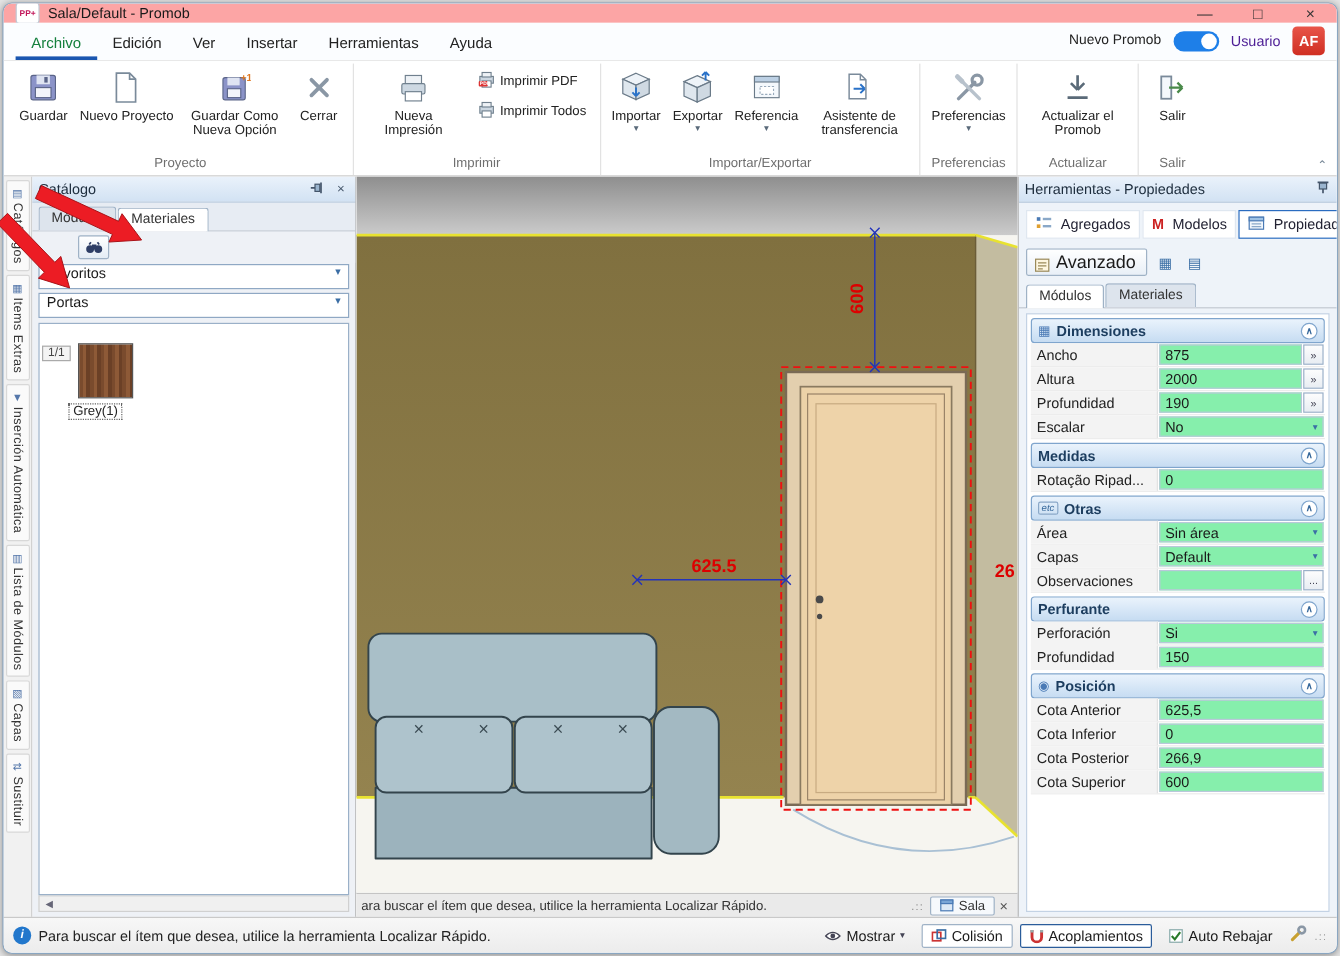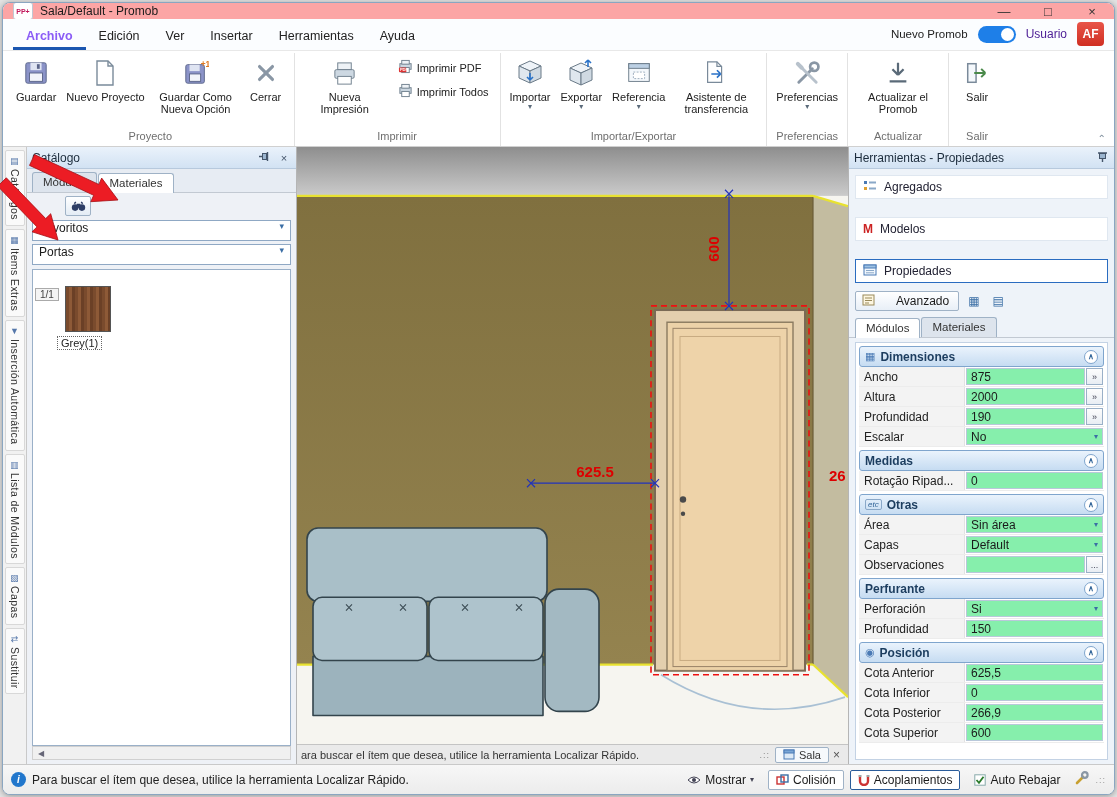--- a/index.html
+++ b/index.html
@@ -11,21 +11,21 @@
   
   .titlebar{height:16px;background:#fca5a5;display:flex;align-items:center;padding-left:10px;flex:0 0 auto}
   .appicon{width:20px;height:18px;background:#fff;border:1px solid #c0c8d4;border-radius:3px;
     font-size:7px;font-weight:bold;color:#c2185b;display:flex;align-items:center;justify-content:center;margin-right:7px}
   .title-text{font-size:12px;color:#1a1a1a}
   .win-controls{margin-left:auto;display:flex;height:100%}
   .win-btn{width:44px;display:flex;align-items:center;justify-content:center;font-size:13px;color:#333;cursor:default}
   
   .menubar{height:32px;background:#fbfdff;display:flex;align-items:flex-end;padding:0 10px;border-bottom:1px solid #e8e8e8;flex:0 0 auto}
   .menu-item{padding:6px 13px 7px;font-size:12.5px;color:#222}
-  .menu-item.active{color:#8b5cf6;font-weight:bold;border-bottom:3px solid #1a56b0;padding-bottom:4px}
+  .menu-item.active{color:#15803d;font-weight:normal;border-bottom:3px solid #1a56b0;padding-bottom:4px}
   .menu-right{margin-left:auto;display:flex;align-items:center;gap:10px;padding-bottom:4px}
   .toggle{width:38px;height:17px;border-radius:9px;background:#1e7fe8;position:relative}
   .toggle .knob{position:absolute;right:2px;top:2px;width:13px;height:13px;border-radius:50%;background:#fff}
   .user-badge{width:27px;height:24px;border-radius:4px;background:linear-gradient(#e85549,#cf2e22);color:#fff;
     font-weight:bold;font-size:12px;display:flex;align-items:center;justify-content:center}
   
   .ribbon{height:96px;background:#fff;border-bottom:1px solid #d0d0d0;display:flex;padding:2px 4px 0;position:relative;flex:0 0 auto}
   .rgroup{display:flex;flex-direction:column;border-right:1px solid #e2e2e2;padding:0 4px}
   .rgroup-buttons{flex:1;display:flex;align-items:stretch}
   .rgroup-label{height:17px;text-align:center;color:#6f6f6f;font-size:11px;line-height:15px}
@@ -71,27 +71,27 @@
   .scene{flex:1;position:relative;min-height:0}
   .scene svg{display:block;width:100%;height:100%}
   .vp-bar{height:20px;background:#eaeaea;border-top:1px solid #c4c4c4;display:flex;align-items:center;
     padding:0 4px;font-size:11px;color:#333;flex:0 0 auto}
   .vp-bar .msg{flex:1;white-space:nowrap;overflow:hidden}
   .grip{color:#8a8a8a;font-size:9px;letter-spacing:1px;margin:0 5px}
   .scene-tab{display:flex;align-items:center;gap:4px;border:1px solid #9fb2c6;background:#f6f9fc;padding:1px 7px;font-size:11px;border-radius:2px}
   .vp-close{margin:0 4px;color:#555;font-size:12px}
   
   .rpanel{width:266px;border-left:1px solid #b5b5b5;background:#eef3f9;display:flex;flex-direction:column;overflow:hidden}
-  .rp-nav{margin:6px 6px 2px;display:flex;flex-direction:column;gap:18px}
+  .rp-nav{margin:6px 6px 2px;display:flex;flex-direction:row;gap:2px}
   .rp-nav-item{display:flex;align-items:center;gap:7px;height:24px;padding:0 7px;background:#fff;
     border:1px solid #dfe7f0;font-size:12px;color:#223}
   .rp-nav-item.selected{border:1px solid #2a6cc0}
   .rp-adv{display:flex;align-items:center;gap:5px;margin:6px 6px 2px}
-  .adv-btn{display:flex;align-items:flex-start;gap:21px;border:1px solid #9fb2c6;background:linear-gradient(#fff,#e8eff7);
-    padding:2px 9px 2px 6px;font-size:12px;border-radius:2px}
+  .adv-btn{display:flex;align-items:flex-end;gap:5px;border:1px solid #9fb2c6;background:linear-gradient(#fff,#e8eff7);
+    padding:2px 9px 2px 6px;font-size:15px;border-radius:2px}
   .mini-ic{font-size:12px;color:#3a6ea5;line-height:12px}
   .icon-btn{border:1px solid transparent;padding:2px 3px;border-radius:2px}
   .rp-tabs{display:flex;gap:1px;padding:4px 6px 0;border-bottom:1px solid #c2c9d2;margin:0 0 2px}
   .pgrid{flex:1;margin:2px 6px 4px;background:#fff;border:1px solid #c3d2e4;padding:3px 3px 0;overflow:hidden}
   .pgroup{margin-bottom:3px}
   .pg-header{height:21px;border:1px solid #7fa5cd;border-radius:3px;background:linear-gradient(#eaf3fc,#c6dcf2);
     display:flex;align-items:center;gap:5px;padding:0 5px;font-size:12px;font-weight:bold;color:#1c3d5f}
   .pg-icon{font-size:11px;color:#4a7ab5;font-weight:normal}
   .pg-etc{font-size:8px;font-style:italic;border:1px solid #8aa8c8;color:#35679a;padding:0 2px;border-radius:2px;font-weight:normal}
   .pg-chevron{margin-left:auto;width:14px;height:14px;border:1px solid #7fa5cd;border-radius:50%;background:#fff;

